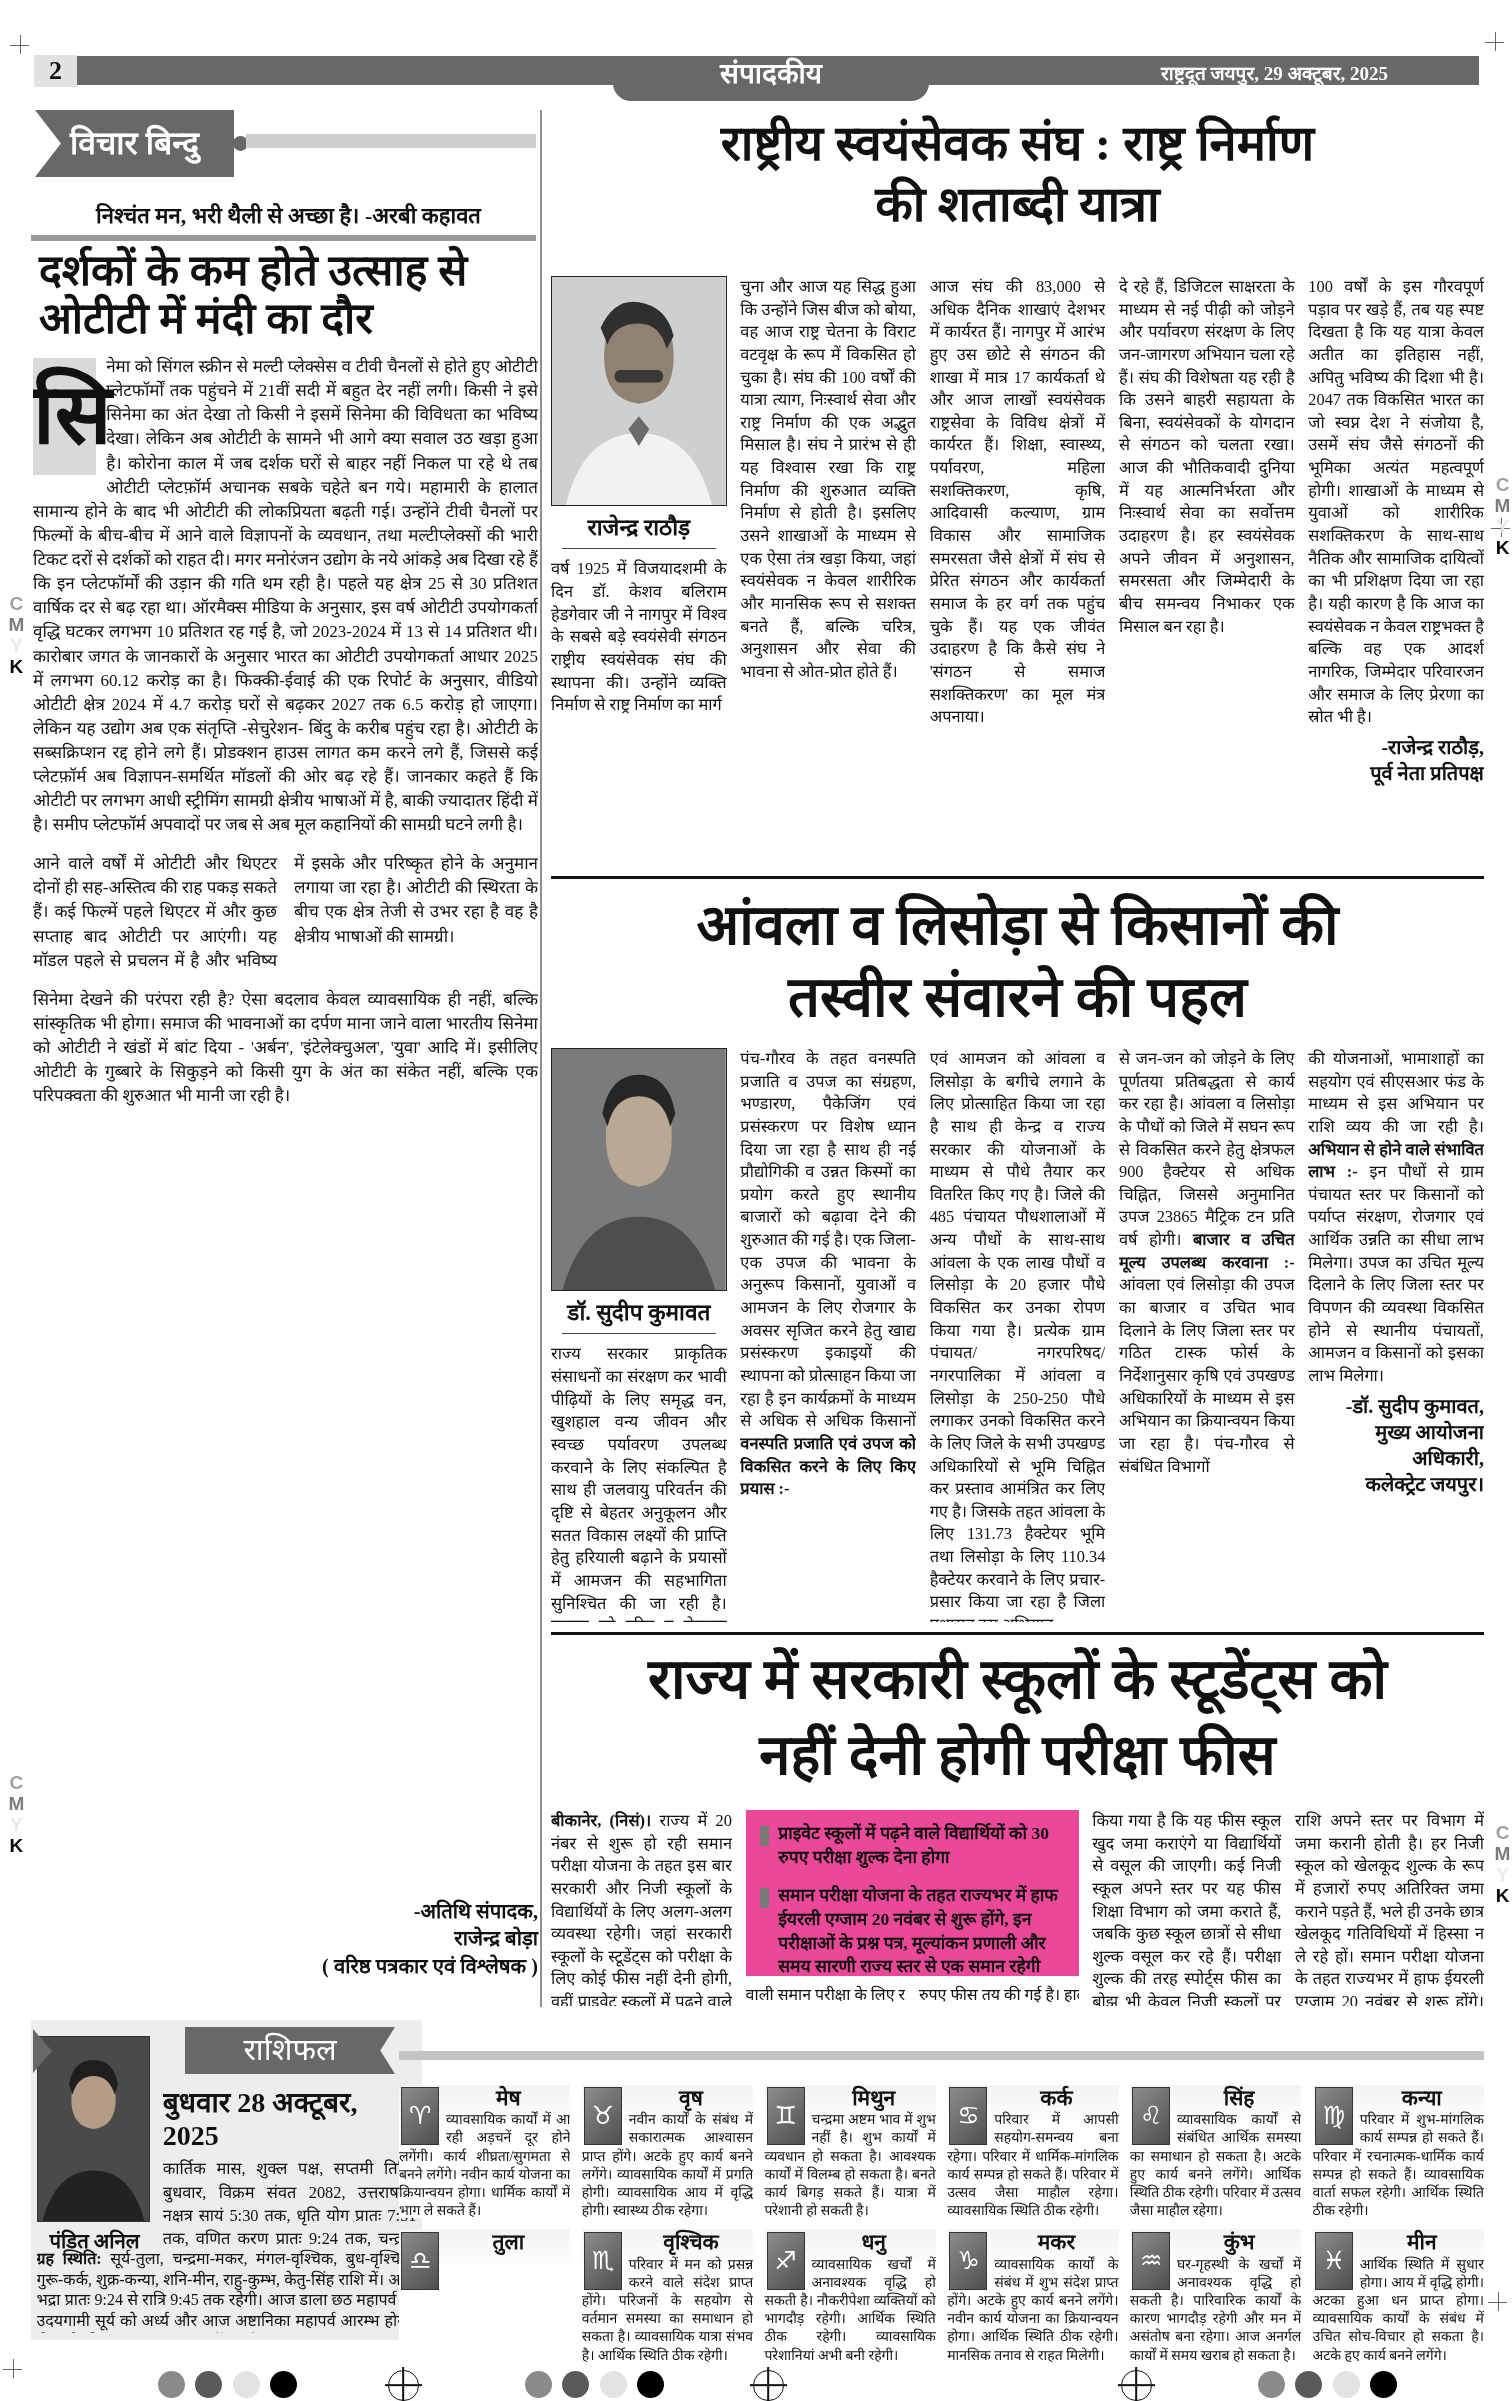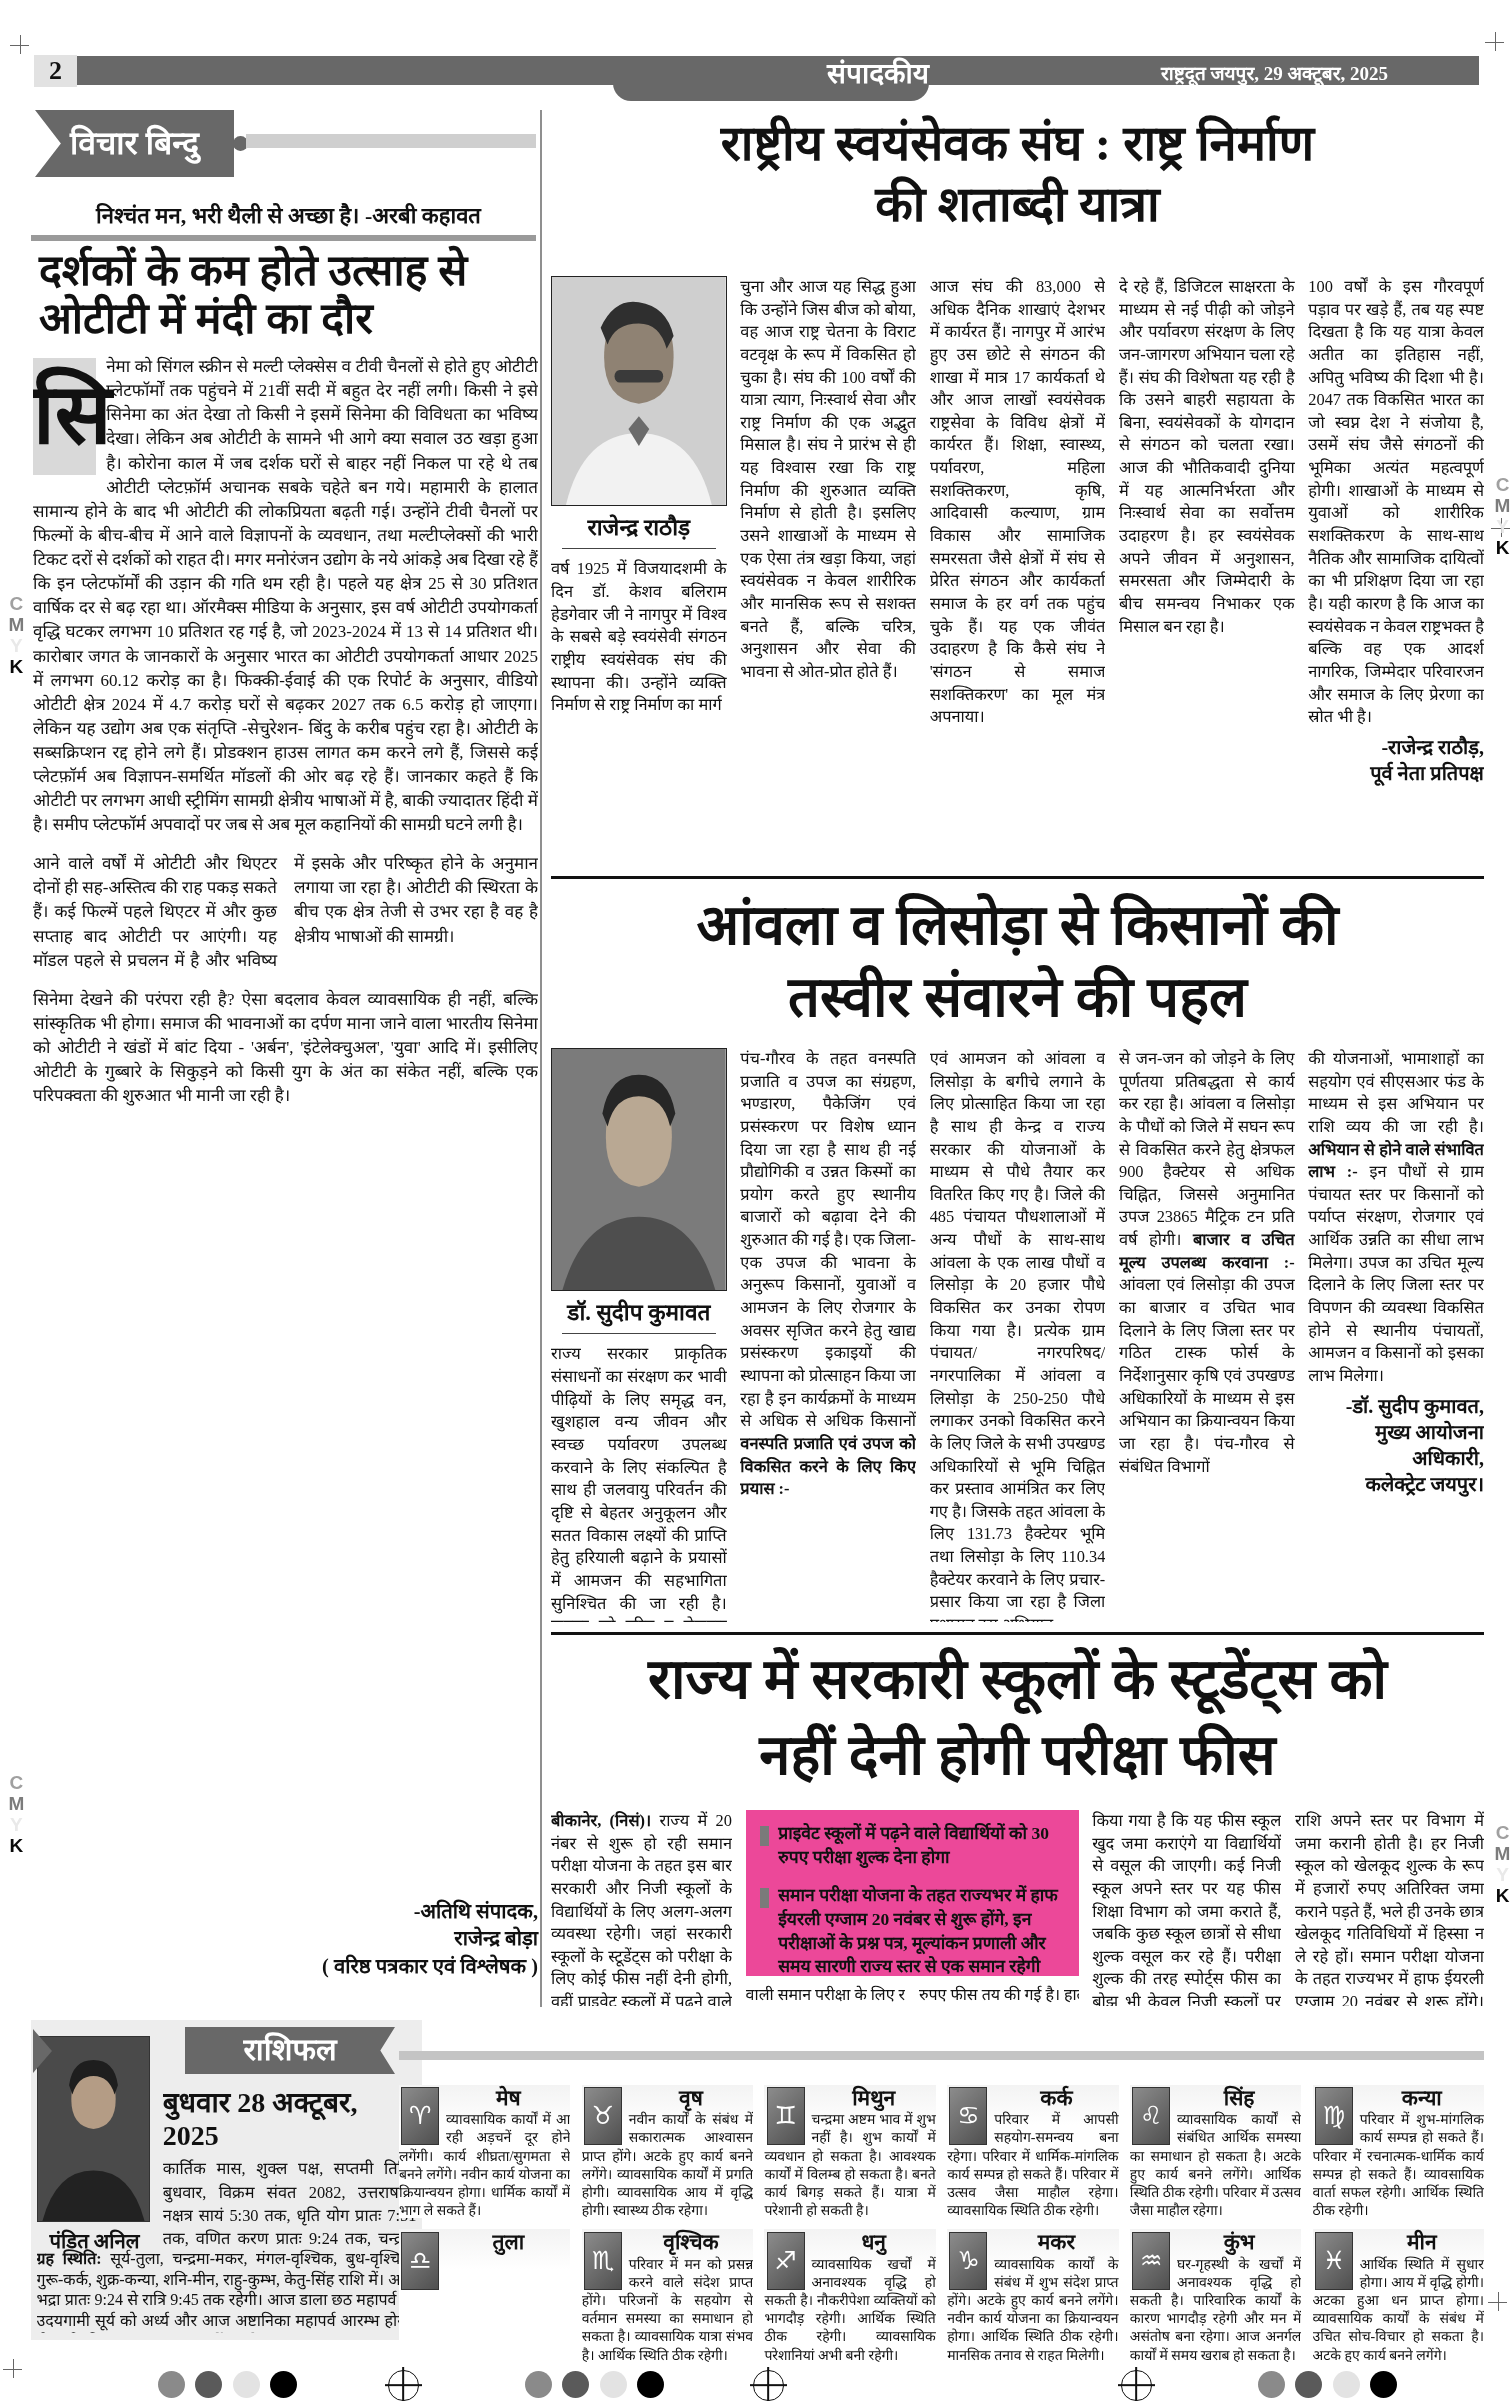--- a/index.html
+++ b/index.html
@@ -5,21 +5,21 @@
   html,body{margin:0;padding:0;background:#fff;}
   #paper{position:relative;width:1512px;height:2401px;background:#ffffff;
          font-family:"Liberation Serif","DejaVu Serif",serif;color:#111;overflow:hidden;}
   .abs{position:absolute;}
   
   .hdr-bar{left:34px;top:56px;width:1445px;height:29px;background:#686868;}
   .pagenum{left:34px;top:55px;width:43px;height:32px;background:#e2e2e2;color:#111;
            font-size:26px;font-weight:bold;text-align:center;line-height:32px;}
   .hdr-tab{left:613px;top:56px;width:316px;height:45px;background:#686868;
            border-radius:0 0 18px 18px;color:#fff;font-weight:bold;font-size:28px;
-           text-align:right;line-height:36px;}
+           text-align:center;line-height:36px;}
   .hdr-date{right:40px;top:60px;color:#fff;font-weight:bold;font-size:19px;text-align:center;width:395px;left:auto;}
   
   .vichar-badge{left:35px;top:110px;width:199px;height:67px;background:#686868;color:#fff;
       font-size:32px;font-weight:bold;text-align:center;line-height:67px;
       clip-path:polygon(0 0,100% 0,100% 100%,0 100%,13% 50%);}
   .vichar-dot{left:233px;top:136px;width:14.7px;height:14.7px;border-radius:50%;background:#686868;}
   .vichar-strip{left:246px;top:134px;width:290px;height:13.6px;background:#cfcfcf;}
   .quote{left:40px;top:199px;width:497px;text-align:center;font-weight:bold;font-size:22px;}
   .grule{left:31px;top:235px;width:505px;height:6.2px;background:#9a9a9a;}
   .ott-head{left:33px;top:247px;width:505px;font-weight:bold;font-size:43px;line-height:1.12;margin-left:6px;}
@@ -54,21 +54,21 @@
   .col-sbox{flex:0 0 333px;display:flex;flex-direction:column;}
   .sbox{background:#ec4899;padding:12.4px 14.7px;height:142px;overflow:hidden;}
   .sbox .brow{display:flex;gap:9px;margin-bottom:14.7px;font-weight:bold;font-size:17.5px;line-height:1.35;text-align:left;}
   .bullet{flex:0 0 9px;width:9px;height:20.3px;background:#7a7a7a;margin-top:3.4px;}
   .underrow{display:flex;gap:13.6px;margin-top:8px;font-size:16px;overflow:hidden;}
   .underrow div{flex:1;overflow:hidden;white-space:nowrap;}
   .dateline{font-weight:bold;}
   
   .rpanel{left:31px;top:2020px;width:391px;height:320px;background:#ededed;padding:3.4px 5.6px;box-sizing:border-box;}
   .rflagL{left:33px;top:2029px;width:0;height:0;border-top:22.6px solid transparent;border-bottom:22.6px solid transparent;border-left:19px solid #686868;}
-  .rib{left:185px;top:2027px;width:210px;height:47px;background:#686868;color:#fff;font-weight:bold;
+  .rib{left:185px;top:2027px;width:210px;height:47px;background:#686868;color:#fff;font-weight:normal;
        font-size:30.5px;text-align:center;line-height:47px;
        clip-path:polygon(0 0,100% 0,93% 50%,100% 100%,0 100%);}
   .rrow1{display:flex;gap:10.2px;margin-top:4.5px;height:221px;overflow:hidden;}
   .rphoto-col{flex:0 0 116px;padding-top:8px;}
   .rphoto{width:113px;height:186px;border:1.7px solid #333;box-sizing:border-box;display:block;}
   .rpcap{text-align:center;font-weight:bold;font-size:20.3px;border-bottom:1.7px solid #333;padding:4.5px 0 3.4px 0;}
   .rright{flex:1;overflow:hidden;padding-top:54px;}
   .rdate{font-weight:bold;font-size:28px;margin:0 0 5.6px 0;}
   .rpanchang{font-size:16.4px;line-height:1.42;text-align:justify;}
   .rrow2{font-size:16px;line-height:1.3;text-align:justify;height:84px;overflow:hidden;}

